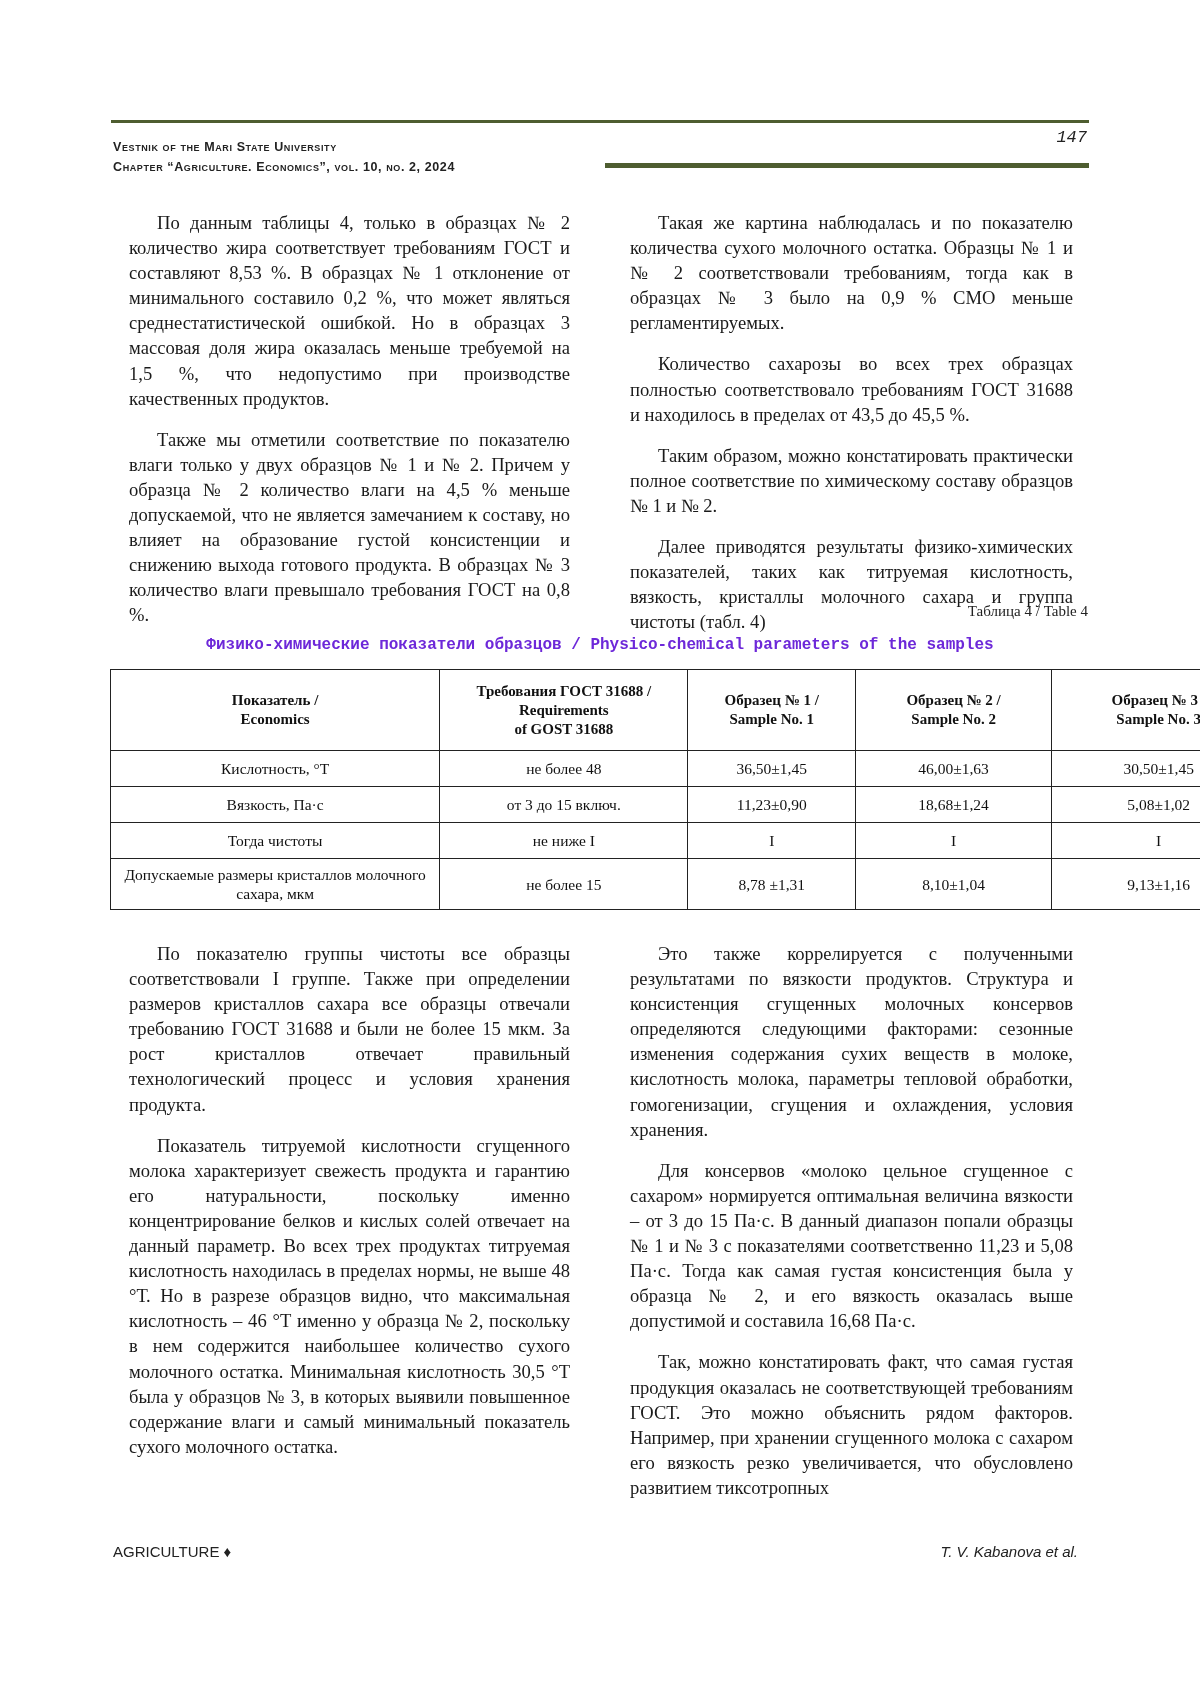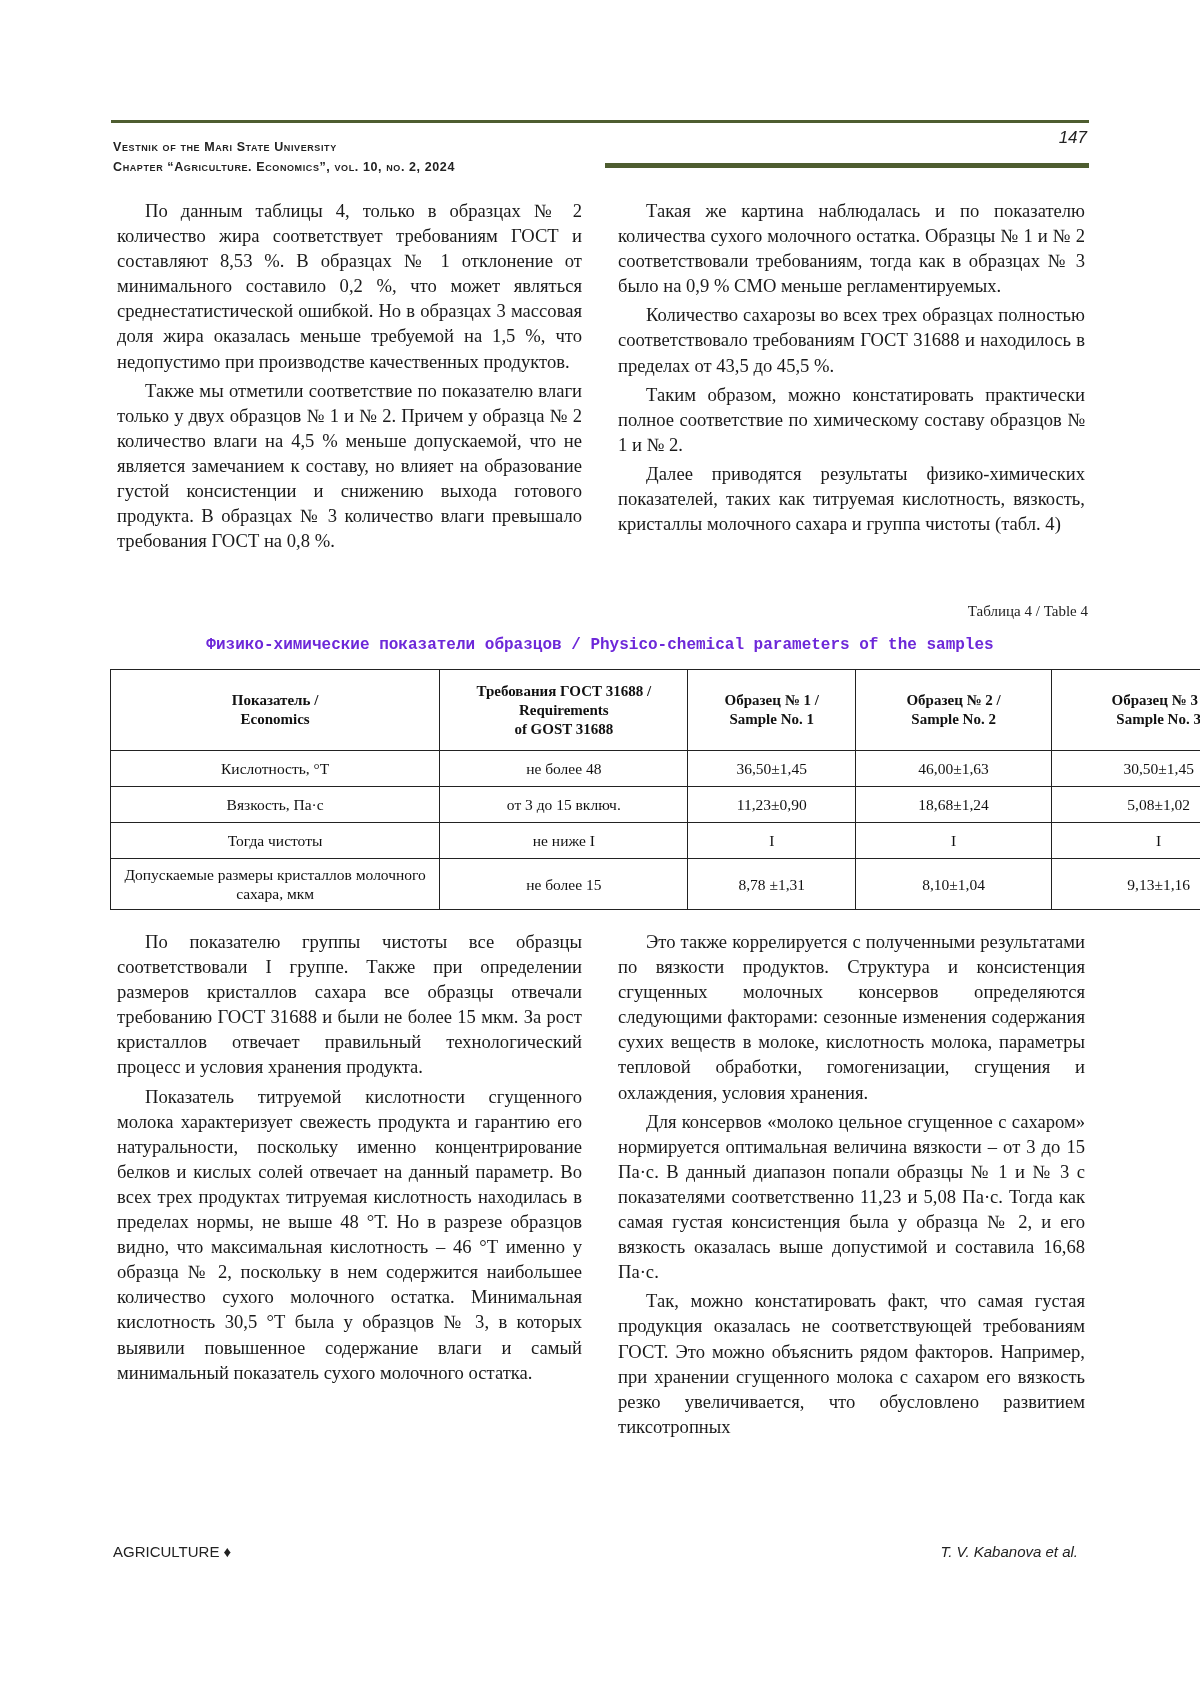--- a/index.html
+++ b/index.html
@@ -2,23 +2,23 @@
 <html><head>
   <meta charset="utf-8">
   <style>
     html, body { margin: 0; padding: 0; background: #ffffff; }
     body { width: 1200px; height: 1697px; position: relative; color: #1a1a1a; overflow: hidden; }
     .page { position: absolute; left: 0; top: 0; width: 1200px; height: 1697px; }
     .rule-top { position: absolute; left: 111px; top: 120px; width: 978px; height: 3px; background: #4e5d30; }
     .hdr { position: absolute; left: 113px; top: 137px; font-family: "Liberation Sans", sans-serif; font-weight: bold; font-size: 12.5px; letter-spacing: 0.6px; color: #222; line-height: 20px; }
     .hdr .line { display: flex; align-items: center; white-space: nowrap; }
     .rule-bot { position: absolute; left: 605px; top: 163px; width: 484px; height: 5px; background: #4e5d30; }
-    .pagenum { position: absolute; right: 113px; top: 128px; font-family: Liberation Sans, sans-serif; font-style: italic; font-size: 17px; color: #222; }
+    .pagenum { position: absolute; right: 113px; top: 128px; font-family: Liberation Mono, monospace; font-style: italic; font-size: 17px; color: #222; }
     .col { position: absolute; font-family: "Liberation Serif", serif; font-size: 18.6px; line-height: 25.1px; text-align: justify; color: #1a1a1a; }
-    .col p { margin: 4px; text-indent: 28px; }
+    .col p { margin: 16px; text-indent: 28px; }
     .c1 { left: 113px; width: 473px; }
     .c2 { left: 614px; width: 475px; }
     .top { top: 194px; }
     .bottom { top: 925px; }
     .tabnum { position: absolute; right: 112px; top: 603px; font-family: "Liberation Serif", serif; font-size: 15px; color: #222; margin-left: 16px; }
     .tabtitle { position: absolute; left: 111px; width: 978px; top: 636px; text-align: center; font-family: Liberation Mono, monospace; font-weight: bold; font-size: 16px; color: #6d28d9; }
     table.data { position: absolute; left: 110px; top: 669px; width: 1156px; border-collapse: collapse; font-family: "Liberation Serif", serif; font-size: 15.5px; color: #111; }
     table.data th, table.data td { border: 1.5px solid #222; text-align: center; vertical-align: middle; padding: 2px 6px; }
     table.data th { font-weight: bold; height: 76px; line-height: 19px; font-size: 15px; }
     table.data td { height: 31px; line-height: 19px; }

